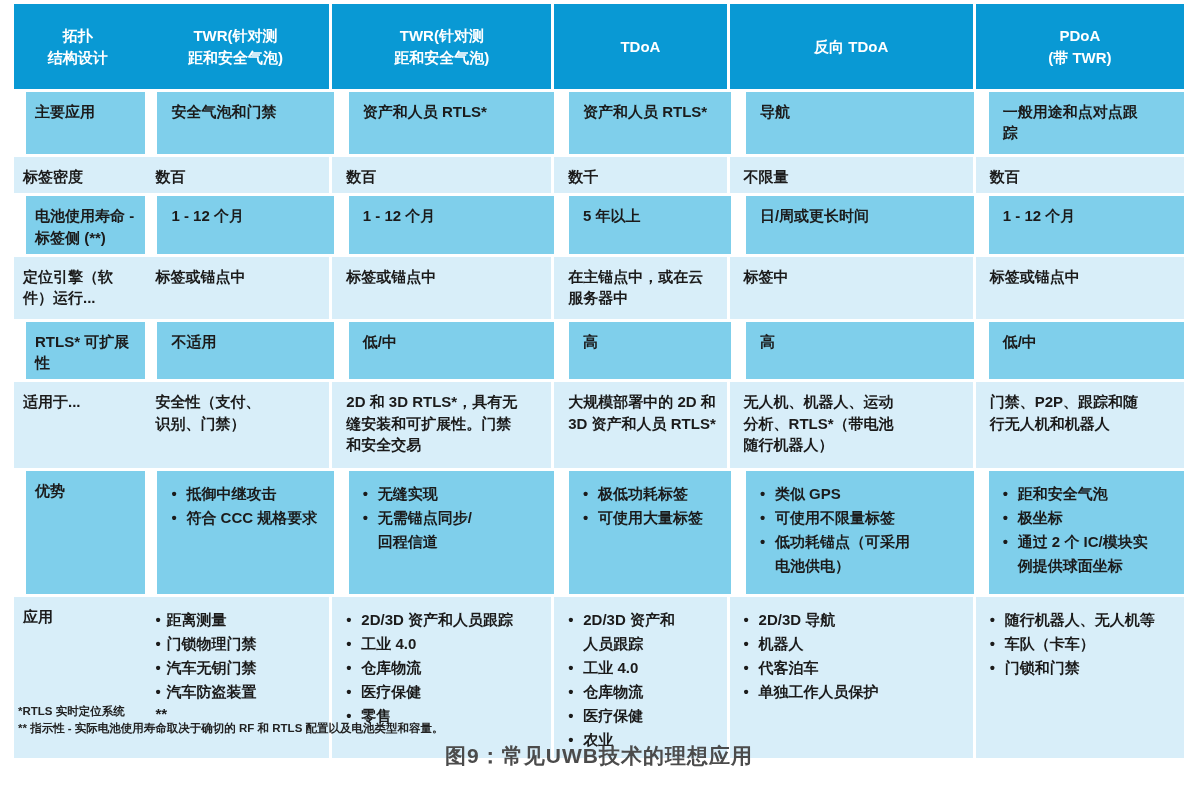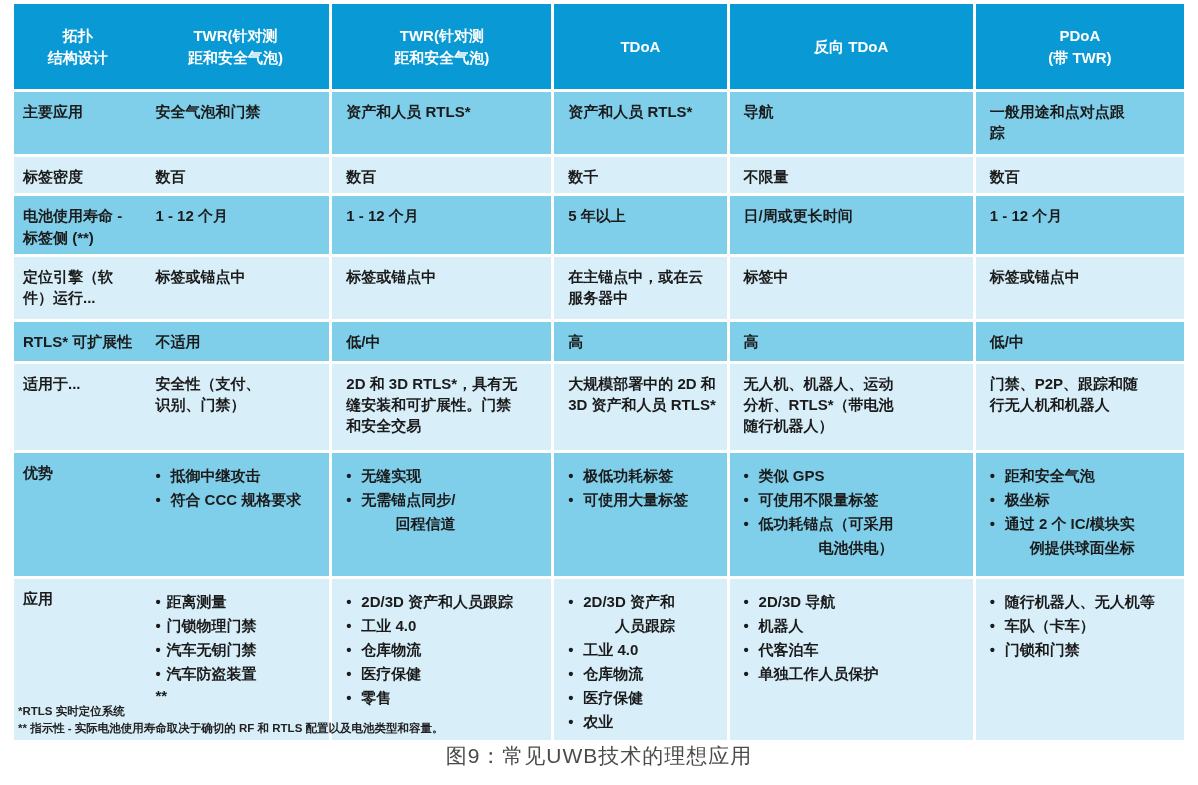--- a/index.html
+++ b/index.html
@@ -43,21 +43,21 @@
   }
   .c1{width:131px; padding-left:9px; padding-right:4px;}
   .c2{width:196px;}
   .c3{width:228px;}
   .c4{width:180px;}
   .c5{width:253px;}
   .c6{width:214px;}
   .c2,.c3,.c4,.c5{border-right:3px solid var(--separator);}
   
   .thead .cell{background:var(--header_bg); color:#fff;}
-  .med  .cell{background:var(--row_medium);}
+  .med  .cell{background:var(--row_medium);margin-left:12px;}
   .pale .cell{background:var(--row_pale);}
   
   .h85{min-height:85px;}
   .h62{min-height:62px;}
   .h30{min-height:30px;border-radius:8px;}
   .h53{min-height:53px;}
   .h39{min-height:39px;}
   .h86{min-height:86px;}
   .h123{min-height:123px;}
   .h142{min-height:142px;}
@@ -67,39 +67,39 @@
     justify-content:center;
     text-align:center;
     padding:6px 4px;
     line-height:1.45;
   }
   .ct{white-space:pre-line; display:block;}
   
   .blist{margin-top:2px;}
   .li{display:flex; line-height:1.6;}
   .bullet{flex:none; width:15px;}
-  .li-text{white-space:pre-line;text-align:right;}
+  .li-text{white-space:pre-line;}
   .tight .bullet{width:11px;}
   .extra{margin-top:0; line-height:1.3;}
   
   .footnotes{
     position:absolute;
     left:18px; top:703px;
     font-size:11.5px;
     font-weight:700;
     line-height:1.45;
     color:#222;
   }
   .caption{
     position:absolute;
     left:0; top:742px;
     width:1198px;
     text-align:center;
     font-size:21px;
-    font-weight:400;
+    font-weight:700;
     letter-spacing:1px;
     color:var(--caption_color);
   }
 </style>
 </head>
 <body>
 
 <div class="page">
 
   <div class="uwb-table">

